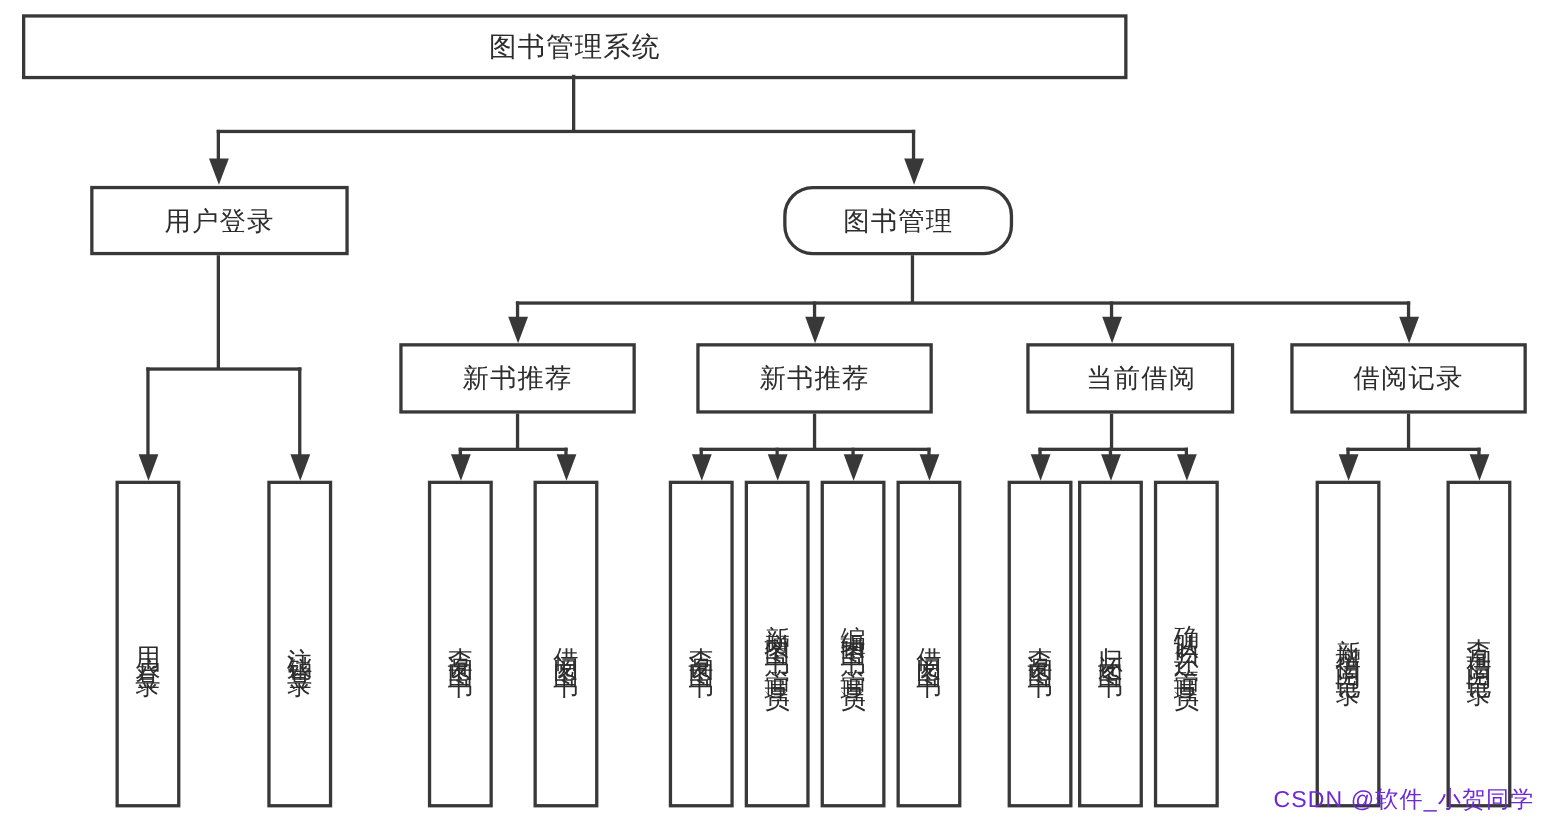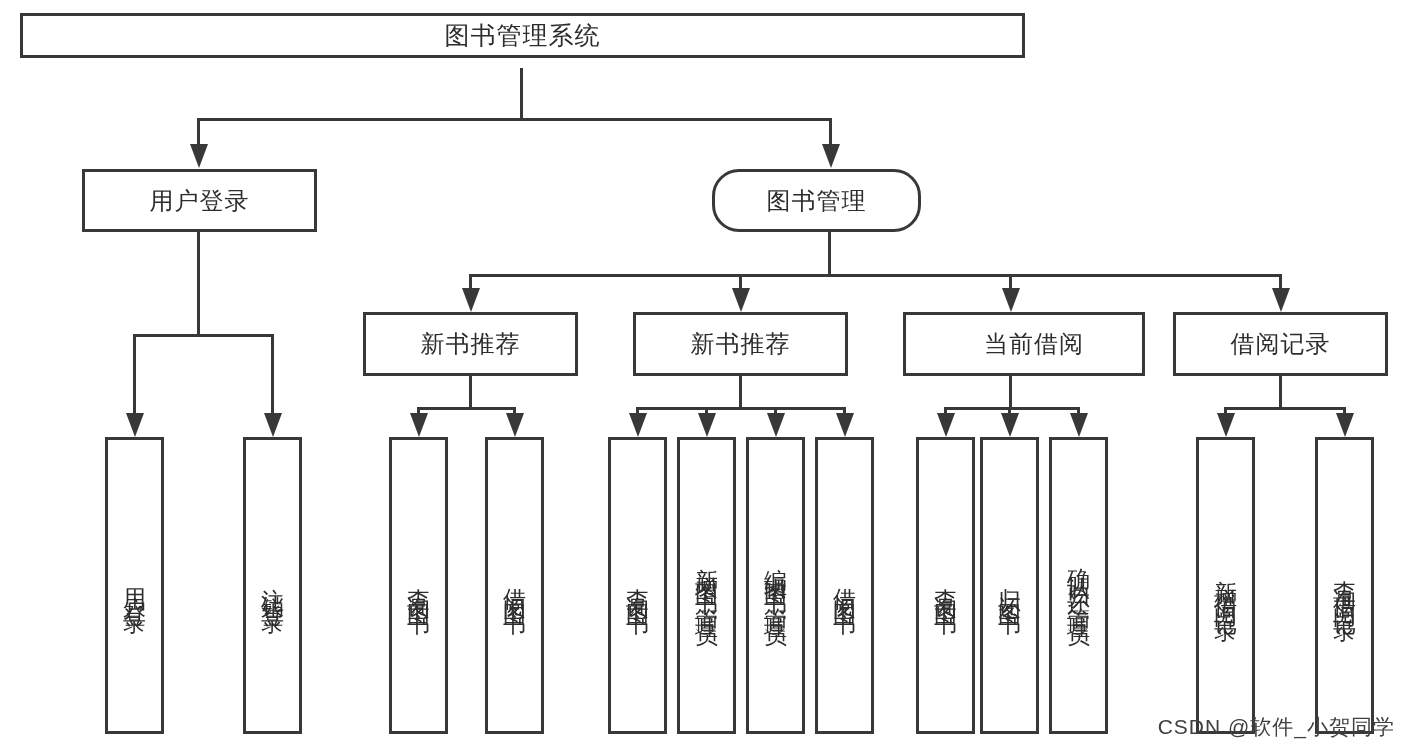--- a/index.html
+++ b/index.html
@@ -20,30 +20,30 @@
   }
   .hline,.vline{position:absolute;background:#383838;}
   .hline{height:3px;}
   .vline{width:3px;}
   .arrow{
     position:absolute;width:0;height:0;
     border-left:9px solid transparent;border-right:9px solid transparent;
     border-top:24px solid #383838;
   }
   #watermark{
-    position:absolute;right:10px;bottom:6px;font-size:21px;color:#404040;
+    position:absolute;right:10px;bottom:6px;font-size:21px;color:#6d28d9;
     letter-spacing:1px;
   }
 </style>
 </head>
 <body>
 
 <div id="stage">
 
-  <div class="box lvl-root" style="left:20px;top:13px;width:1005px;height:45px;">
+  <div class="box lvl-root" style="left:20px;top:13px;width:1005px;height:59px;">
     <span>图书管理系统</span>
   </div>
 
   <div class="vline" style="left:520px;top:68px;height:52px;"></div>
   <div class="hline" style="left:197px;top:118px;width:635px;"></div>
   <div class="vline" style="left:197px;top:118px;height:30px;"></div>
   <div class="arrow" style="left:190px;top:144px;"></div>
   <div class="vline" style="left:829px;top:118px;height:30px;"></div>
   <div class="arrow" style="left:822px;top:144px;"></div>
 
@@ -71,21 +71,21 @@
   <div class="arrow" style="left:1002px;top:288px;"></div>
   <div class="vline" style="left:1279px;top:274px;height:18px;"></div>
   <div class="arrow" style="left:1272px;top:288px;"></div>
 
   <div class="box lvl-node" style="left:363px;top:312px;width:215px;height:64px;align-items:center;">
     <span>新书推荐</span>
   </div>
   <div class="box lvl-node" style="left:633px;top:312px;width:215px;height:64px;">
     <span>新书推荐</span>
   </div>
-  <div class="box lvl-node" style="left:903px;top:312px;width:242px;height:64px;padding-left:20px;">
+  <div class="box lvl-node" style="left:933px;top:312px;width:189px;height:64px;padding-left:20px;">
     <span>当前借阅</span>
   </div>
   <div class="box lvl-node" style="left:1173px;top:312px;width:215px;height:64px;">
     <span>借阅记录</span>
   </div>
 
   <div class="vline" style="left:469px;top:376px;height:33px;"></div>
   <div class="hline" style="left:417px;top:407px;width:99px;"></div>
   <div class="vline" style="left:417px;top:407px;height:9px;"></div>
   <div class="arrow" style="left:410px;top:413px;"></div>

